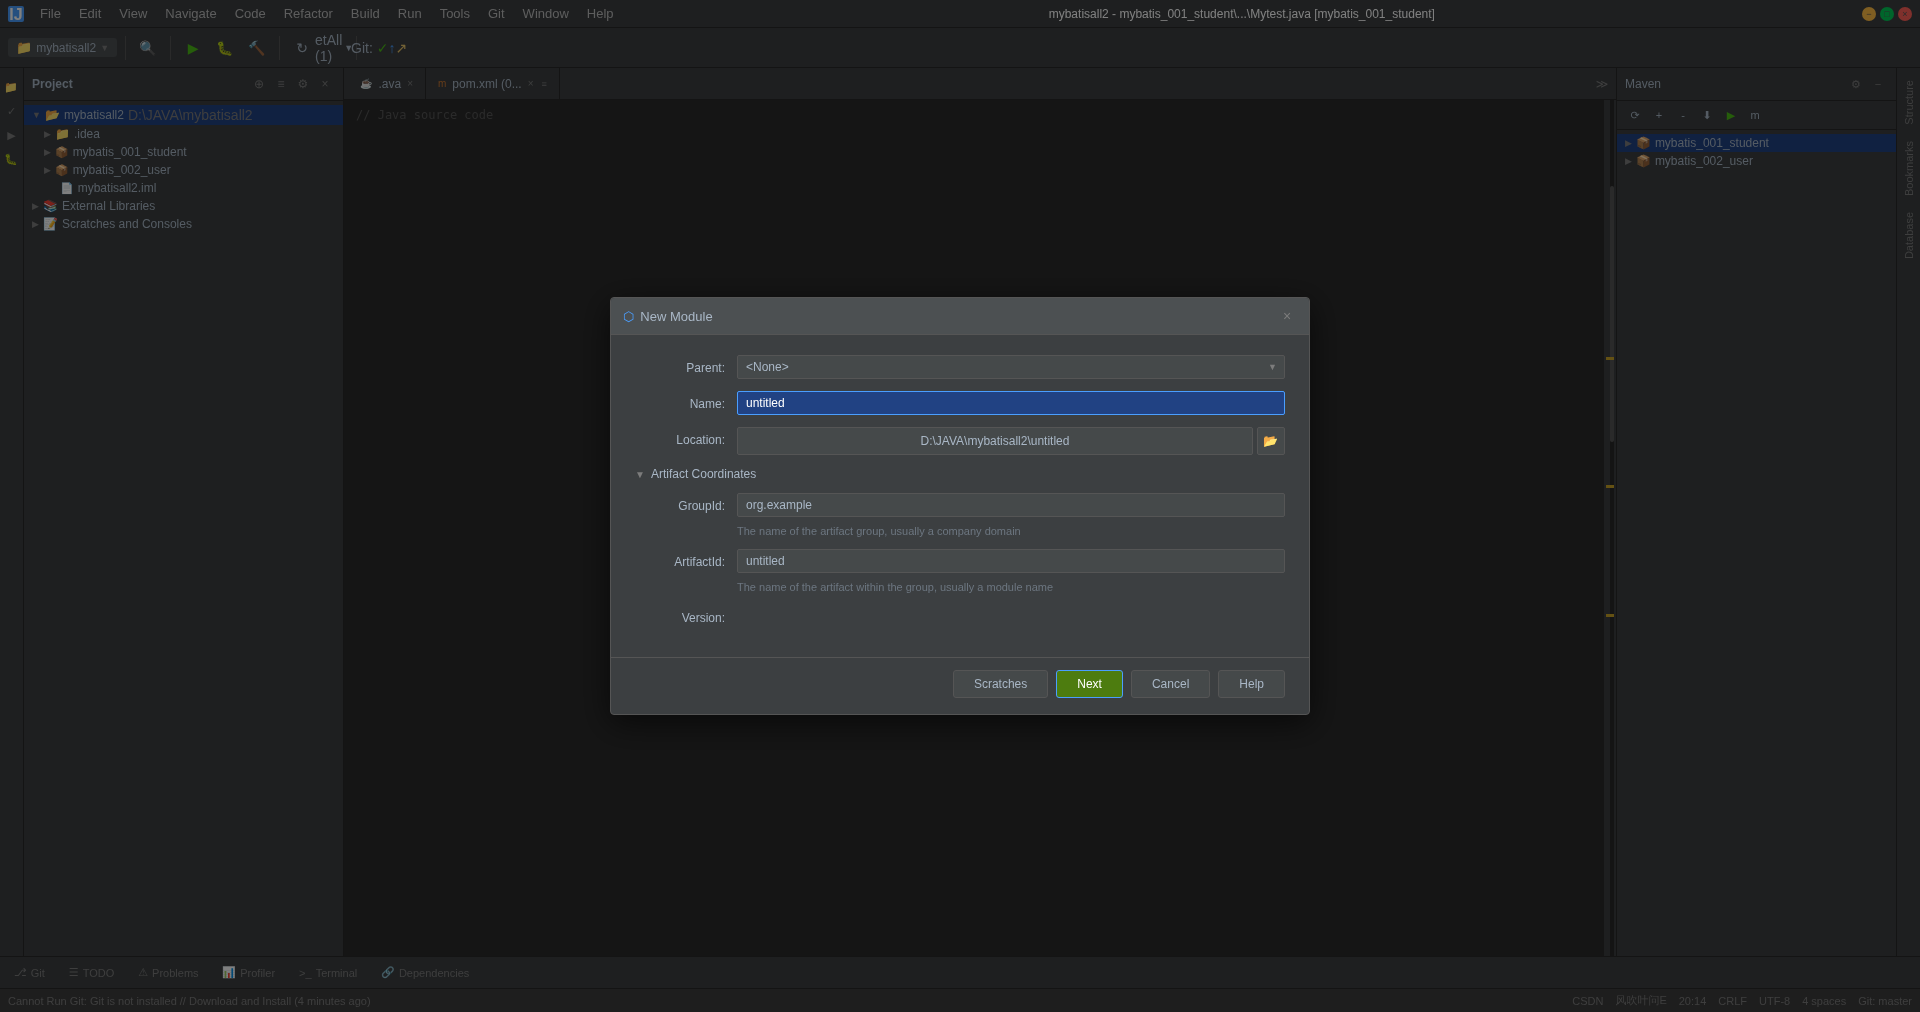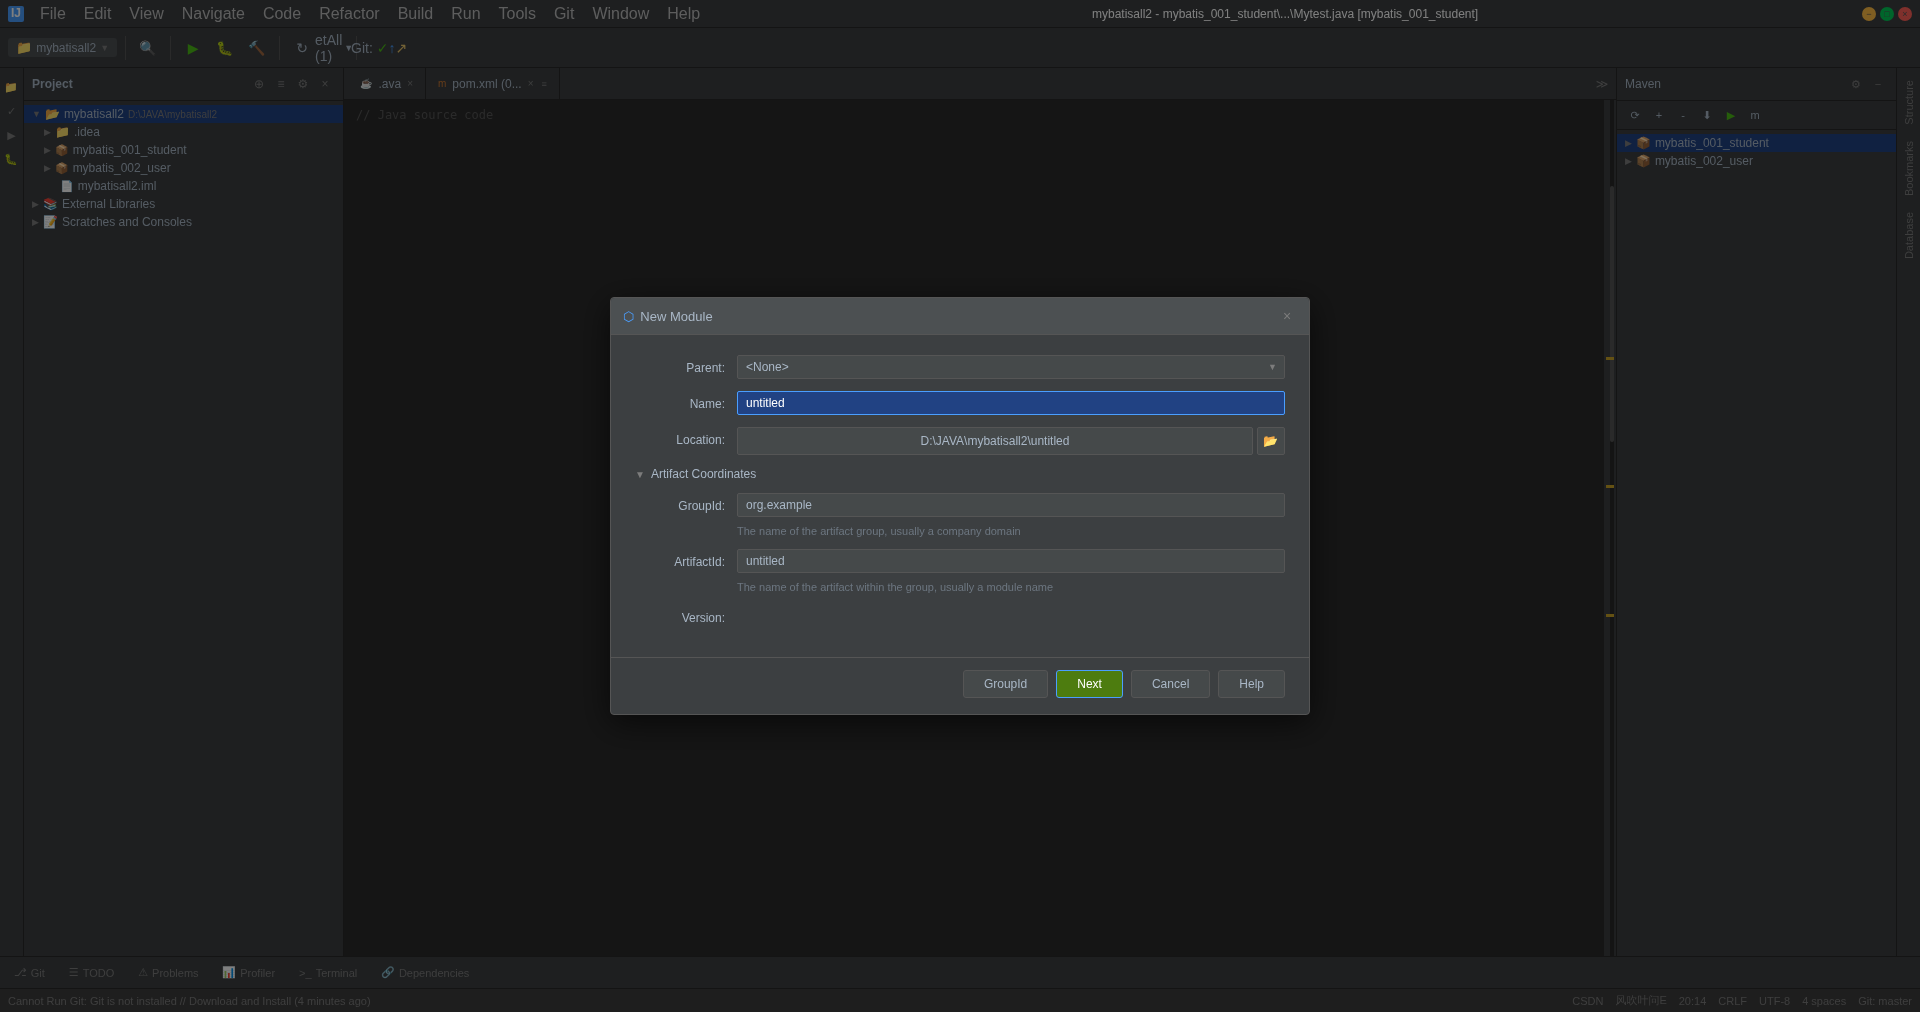--- a/index.html
+++ b/index.html
@@ -25,34 +25,34 @@
     }
     .menu-bar .app-icon {
       width: 16px;
       height: 16px;
       background: #4a9eff;
       border-radius: 2px;
       margin-right: 8px;
       display: flex;
       align-items: flex-start;
       justify-content: center;
-      font-size: 12px;
+      font-size: 16px;
       color: white;
       font-weight: bold;
     }
     .menu-items {
       display: flex;
       gap: 2px;
     }
     .menu-item {
       padding: 2px 8px;
       cursor: pointer;
       border-radius: 3px;
       color: #bbbbbb;
-      font-size: 16px;
+      font-size: 13px;
     }
 
     .title-bar-center {
       flex: 1;
       text-align: center;
       font-size: 12px;
       color: #ffffff;
     }
     .window-controls {
       display: flex;
@@ -571,21 +571,21 @@
         <div class="panel-action-btn">⚙</div>
         <div class="panel-action-btn">×</div>
       </div>
     </div>
     <div class="project-tree">
 
       <div class="tree-item selected">
         <span class="chevron">▼</span>
         <span class="folder-icon">📂</span>
         <span>mybatisall2</span>
-        <span style="color:#7c7c7c; font-size:10px;">D:\JAVA\mybatisall2</span>
+        <span style="color:#7c7c7c; font-size:14px;">D:\JAVA\mybatisall2</span>
       </div>
 
       <div class="tree-item tree-indent-1">
         <span class="chevron">▶</span>
         <span class="folder-icon">📁</span>
         <span>.idea</span>
       </div>
 
       <div class="tree-item tree-indent-1">
         <span class="chevron">▶</span>
@@ -792,19 +792,19 @@
         </div>
       </div>
 
       <div class="form-row">
         <div class="form-label">Version:</div>
       </div>
 
     </div>
 
     <div class="dialog-buttons">
-      <button class="btn btn-default">GroupId</button>
+      <button class="btn btn-default">Scratches</button>
       <button class="btn btn-primary">Next</button>
       <button class="btn btn-default">Cancel</button>
       <button class="btn btn-default">Help</button>
     </div>
   </div>
 </div>
 
 </body></html>

